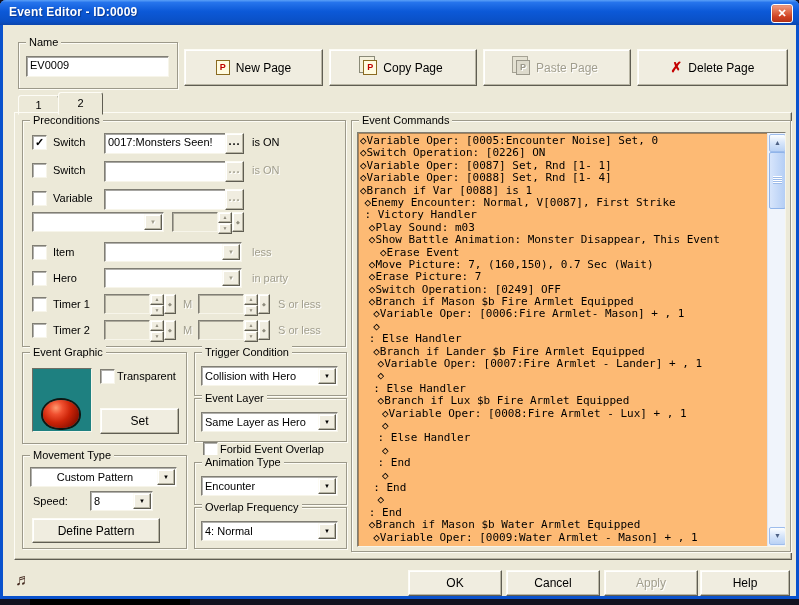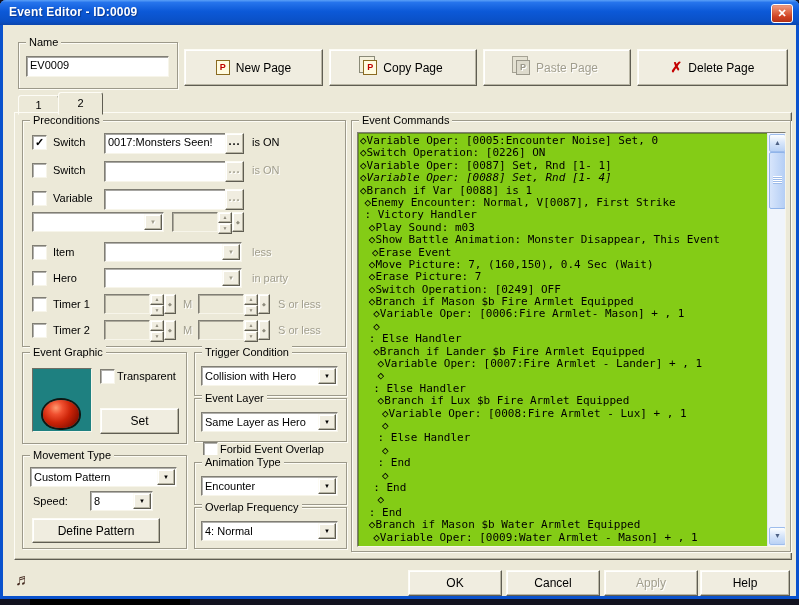--- a/index.html
+++ b/index.html
@@ -26,21 +26,21 @@
   .combo{position:absolute;height:20px;}
   .combo .val{position:absolute;left:0;top:0;right:0;bottom:0;background:#fff;border:1px solid;border-color:#807e74 #f7f5ea #f7f5ea #807e74;box-shadow:inset 1px 1px 0 rgba(60,58,48,.4);line-height:18px;padding:0 20px 0 3px;white-space:nowrap;overflow:hidden;}
   .combo .arrow{position:absolute;right:2px;top:2px;bottom:2px;width:16px;display:flex;align-items:center;justify-content:center;font-size:6px;}
   .spin{position:absolute;height:20px;display:flex;}
   .spin .sv{width:44px;background:#ece9d8;border:1px solid;border-color:#807e74 #f7f5ea #f7f5ea #807e74;box-shadow:inset 1px 1px 0 rgba(60,58,48,.35);}
   .spin .sa{width:14px;display:flex;flex-direction:column;}
   .spin .sa div{flex:1;font-size:5px;line-height:9px;text-align:center;color:#8f8c7d;}
   .spin .sx{width:10px;font-size:5px;color:#8f8c7d;text-align:center;line-height:18px;}
   .tab{position:absolute;text-align:center;background:#ece9d8;border:1px solid;border-color:#fdfcf5 #5f5d52 transparent #fdfcf5;border-radius:3px 3px 0 0;}
   .panel{position:absolute;left:14px;top:112px;width:776px;height:446px;border:1px solid;border-color:#fdfcf5 #5f5d52 #5f5d52 #fdfcf5;box-shadow:inset -1px -1px 0 #b8b5a4;}
-  .listbox{position:absolute;left:357px;top:132px;width:427px;height:413px;background:#84cc16;border:1px solid;border-color:#807e74 #f7f5ea #f7f5ea #807e74;box-shadow:inset 1px 1px 0 rgba(60,58,48,.45);overflow:hidden;}
+  .listbox{position:absolute;left:357px;top:132px;width:427px;height:413px;background:#fdba74;border:1px solid;border-color:#807e74 #f7f5ea #f7f5ea #807e74;box-shadow:inset 1px 1px 0 rgba(60,58,48,.45);overflow:hidden;}
   .cmd-lines{position:absolute;left:2px;top:2px;right:18px;bottom:0;overflow:hidden;font-family:"DejaVu Sans Mono",monospace;font-size:11px;}
   .cmd-line{height:12.4px;line-height:12.4px;white-space:nowrap;}
   .vscroll{position:absolute;right:0;top:0;bottom:0;width:17px;background:#f0f4fb;border-left:1px solid #dfe6f0;}
   .sb-btn{position:absolute;left:1px;width:15px;height:16px;border:1px solid #9ebdec;border-radius:2px;background:linear-gradient(180deg,#fdfeff,#d6e5fa 50%,#bad2f5);color:#4d6185;font-size:7px;text-align:center;line-height:15px;}
   .sb-thumb{position:absolute;left:1px;top:19px;width:15px;height:55px;border:1px solid #90b4e9;border-radius:2px;background:linear-gradient(90deg,#d7e5fb,#b4cef5);}
   .sb-grip{position:absolute;left:3px;top:23px;width:9px;height:8px;background:repeating-linear-gradient(180deg,#fff 0 1px,#9dbbe9 1px 2px);}
   .sprite-box{position:absolute;left:32px;top:368px;width:58px;height:62px;border:1px solid;border-color:#6f6d63 #f7f5ea #f7f5ea #6f6d63;}
   .orb{position:absolute;left:10px;bottom:3px;width:36px;height:28px;border-radius:50% 50% 46% 46%;
     background:radial-gradient(circle at 36% 28%, #ff9a70 0%, #f05030 22%, #cc2408 48%, #8e1000 78%, #4a0600 100%);box-shadow:0 0 0 2px rgba(10,5,0,.85);}
   .icon-page{display:inline-block;width:12px;height:13px;background:#fffbe0;border:1px solid #8a6a20;color:#c00000;font-size:9px;font-weight:bold;line-height:12px;text-align:center;}
@@ -206,21 +206,21 @@
     <div class="combo" style="left:201px;top:412px;width:137px;">
       <div class="val">Same Layer as Hero</div>
       <div class="arrow raised">▼</div>
     </div>
     <div class="cb" style="left:203px;top:442px;"><span>✓</span></div>
     <div class="lbl" style="left:220px;top:443px;">Forbid Event Overlap</div>
 
     <div class="group" style="left:22px;top:455px;width:163px;height:92px;">
       <div class="group-label">Movement Type</div>
     </div>
-    <div class="combo" style="left:30px;top:467px;width:147px;">
+    <div class="combo" style="left:30px;top:467px;width:147px;text-align:center;">
       <div class="val">Custom Pattern</div>
       <div class="arrow raised">▼</div>
     </div>
     <div class="lbl" style="left:33px;top:495px;">Speed:</div>
     <div class="combo" style="left:90px;top:491px;width:63px;">
       <div class="val">8</div>
       <div class="arrow raised">▼</div>
     </div>
     <div class="btn raised" style="left:32px;top:518px;width:126px;height:23px;">
       <span>Define Pattern</span>
@@ -243,28 +243,28 @@
     </div>
 
     <div class="group" style="left:351px;top:120px;width:438px;height:430px;">
       <div class="group-label">Event Commands</div>
     </div>
     <div class="listbox">
       <div class="cmd-lines">
           <div class="cmd-line" style="padding-left: 0px;">◇Variable Oper: [0005:Encounter Noise] Set, 0</div>
           <div class="cmd-line" style="padding-left: 0px;">◇Switch Operation: [0226] ON</div>
           <div class="cmd-line" style="padding-left: 0px;">◇Variable Oper: [0087] Set, Rnd [1- 1]</div>
-          <div class="cmd-line" style="padding-left: 0px; font-style: italic;">◇Variable Oper: [0088] Set, Rnd [1- 4]</div>
+          <div class="cmd-line" style="padding-left: 0px;">◇Variable Oper: [0088] Set, Rnd [1- 4]</div>
           <div class="cmd-line" style="padding-left: 0px;">◇Branch if Var [0088] is 1</div>
           <div class="cmd-line" style="padding-left: 4.4px;">◇Enemy Encounter: Normal, V[0087], First Strike</div>
           <div class="cmd-line" style="padding-left: 4.4px;">: Victory Handler</div>
           <div class="cmd-line" style="padding-left: 8.8px;">◇Play Sound: m03</div>
           <div class="cmd-line" style="padding-left: 8.8px;">◇Show Battle Animation: Monster Disappear, This Event</div>
-          <div class="cmd-line" style="padding-left: 12px;">◇Erase Event</div>
-          <div class="cmd-line" style="padding-left: 8.8px;">◇Move Picture: 7, (160,150), 0.4 Sec (Wait)</div>
+          <div class="cmd-line" style="padding-left: 20px;">◇Erase Event</div>
+          <div class="cmd-line" style="padding-left: 8.8px;">◇Move Picture: 7, (160,150), 0.7 Sec (Wait)</div>
           <div class="cmd-line" style="padding-left: 8.8px;">◇Erase Picture: 7</div>
           <div class="cmd-line" style="padding-left: 8.8px;">◇Switch Operation: [0249] OFF</div>
           <div class="cmd-line" style="padding-left: 8.8px;">◇Branch if Mason $b Fire Armlet Equipped</div>
           <div class="cmd-line" style="padding-left: 13.2px;">◇Variable Oper: [0006:Fire Armlet- Mason] + , 1</div>
           <div class="cmd-line" style="padding-left: 13.2px;">◇</div>
           <div class="cmd-line" style="padding-left: 8.8px;">: Else Handler</div>
           <div class="cmd-line" style="padding-left: 13.2px;">◇Branch if Lander $b Fire Armlet Equipped</div>
           <div class="cmd-line" style="padding-left: 17.6px;">◇Variable Oper: [0007:Fire Armlet - Lander] + , 1</div>
           <div class="cmd-line" style="padding-left: 17.6px;">◇</div>
           <div class="cmd-line" style="padding-left: 13.2px;">: Else Handler</div>

